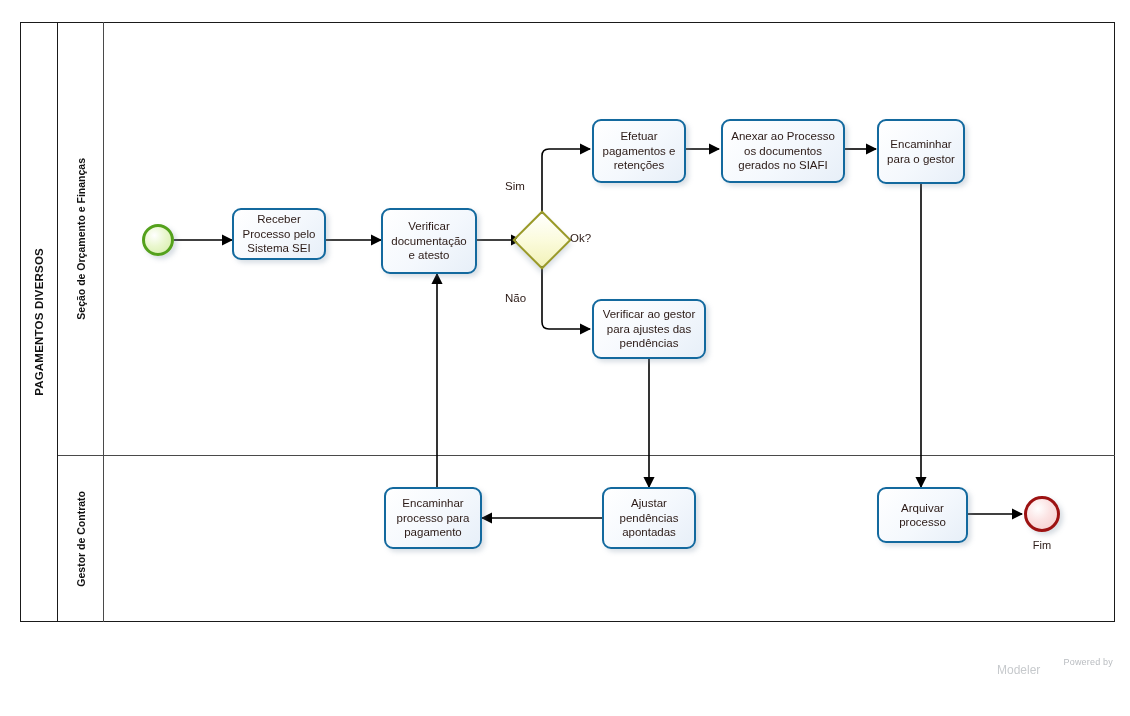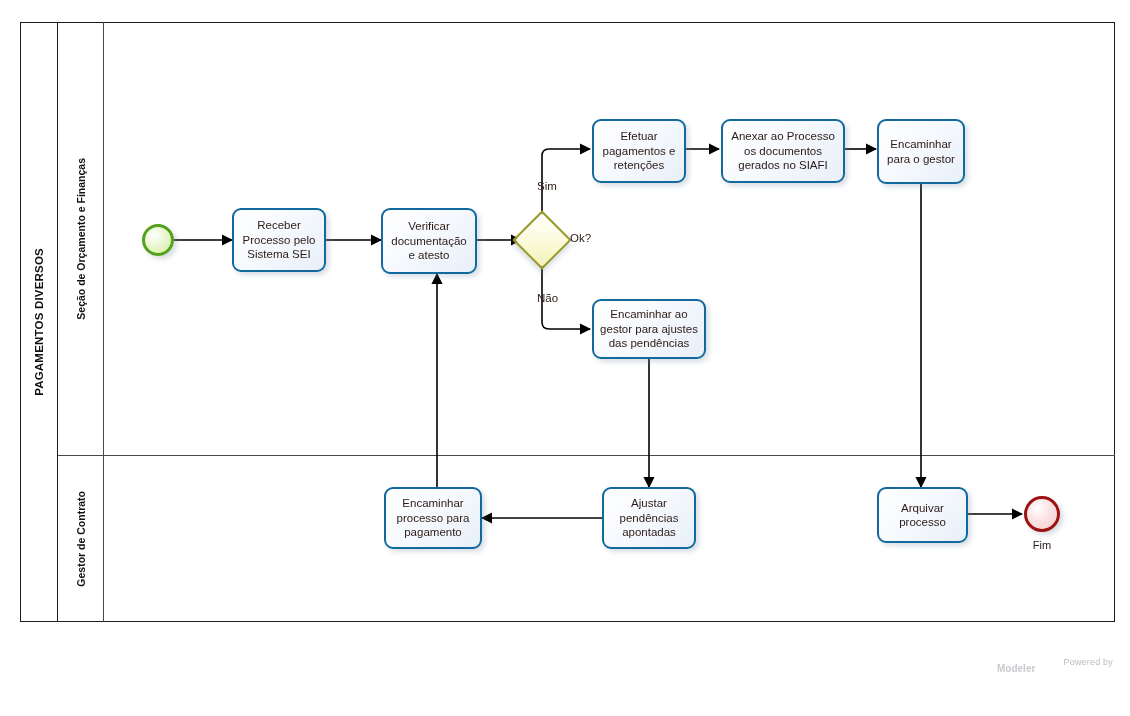--- a/index.html
+++ b/index.html
@@ -141,21 +141,20 @@
     position: absolute;
     font-size: 11.5px;
     color: #2b1a16;
     white-space: nowrap;
   }
   .flow-label {
     position: absolute;
     font-size: 11.5px;
     color: #2b1a16;
     white-space: nowrap;
-    margin-left: 32px;
   }
 
   
   #flows {
     position: absolute;
     left: 0; top: 0;
     width: 1130px;
     height: 716px;
     pointer-events: none;
   }
@@ -181,26 +180,25 @@
     display: block;
     font-size: 30px;
     line-height: 27px;
     font-weight: bold;
     color: #f6c893;
     letter-spacing: -1.5px;
     margin-top: -3px;
   }
   .wm-modeler {
     display: block;
-    font-size: 10px;
+    font-size: 12px;
     color: #c7cacd;
     text-align: left;
     margin-left: 12px;
     margin-top: -4px;
-    font-weight: bold;
   }
 </style>
 </head>
 <body>
 
 <div id="canvas">
 
   <div class="pool"></div>
 
   <div class="pool-label">
@@ -252,42 +250,42 @@
   <div class="event event-start" style="left:142px; top:224px; width:32px; height:32px;"></div>
 
   <div class="event event-end" style="left:1024px; top:496px; width:36px; height:36px;"></div>
   <div class="event-label" style="left:1012px; top:539px; width:60px;">Fim</div>
 
   <div class="gateway" style="left:521px; top:219px;"></div>
   <div class="gateway-label" style="left:570px; top:232px;">Ok?</div>
   <div class="flow-label" style="left:505px; top:180px;">Sim</div>
   <div class="flow-label" style="left:505px; top:292px;">Não</div>
 
-  <div class="task" style="left:232px; top:208px; width:94px; height:64px;">
+  <div class="task" style="left:232px; top:208px; width:94px; height:52px;">
     <span class="task-text">Receber Processo pelo Sistema SEI</span>
   </div>
 
   <div class="task" style="left:381px; top:208px; width:96px; height:66px;">
     <span class="task-text">Verificar documentação e atesto</span>
   </div>
 
   <div class="task" style="left:592px; top:119px; width:94px; height:64px;">
     <span class="task-text">Efetuar pagamentos e retenções</span>
   </div>
 
   <div class="task" style="left:721px; top:119px; width:124px; height:64px;">
     <span class="task-text">Anexar ao Processo os documentos gerados no SIAFI</span>
   </div>
 
   <div class="task" style="left:877px; top:119px; width:88px; height:65px;justify-content:flex-end;">
     <span class="task-text">Encaminhar para o gestor</span>
   </div>
 
   <div class="task" style="left:592px; top:299px; width:114px; height:60px;">
-    <span class="task-text">Encaminhar ao gestor para ajustes das pendências</span>
+    <span class="task-text">Verificar ao gestor para ajustes das pendências</span>
   </div>
 
   <div class="task" style="left:384px; top:487px; width:98px; height:62px;">
     <span class="task-text">Encaminhar processo para pagamento</span>
   </div>
 
   <div class="task" style="left:602px; top:487px; width:94px; height:62px;">
     <span class="task-text">Ajustar pendências apontadas</span>
   </div>
 

